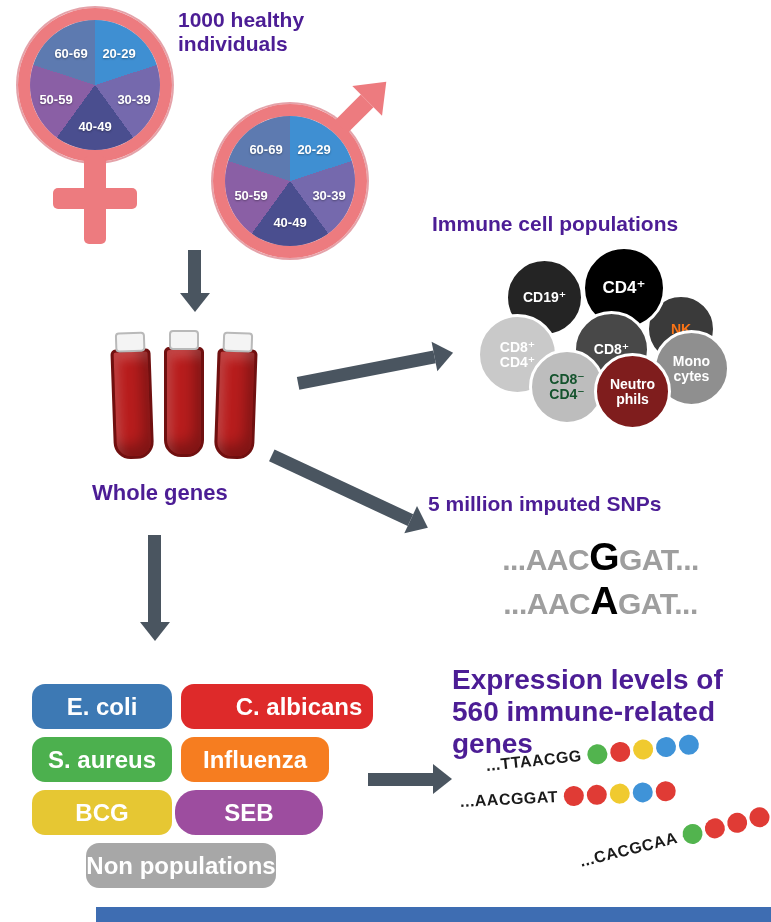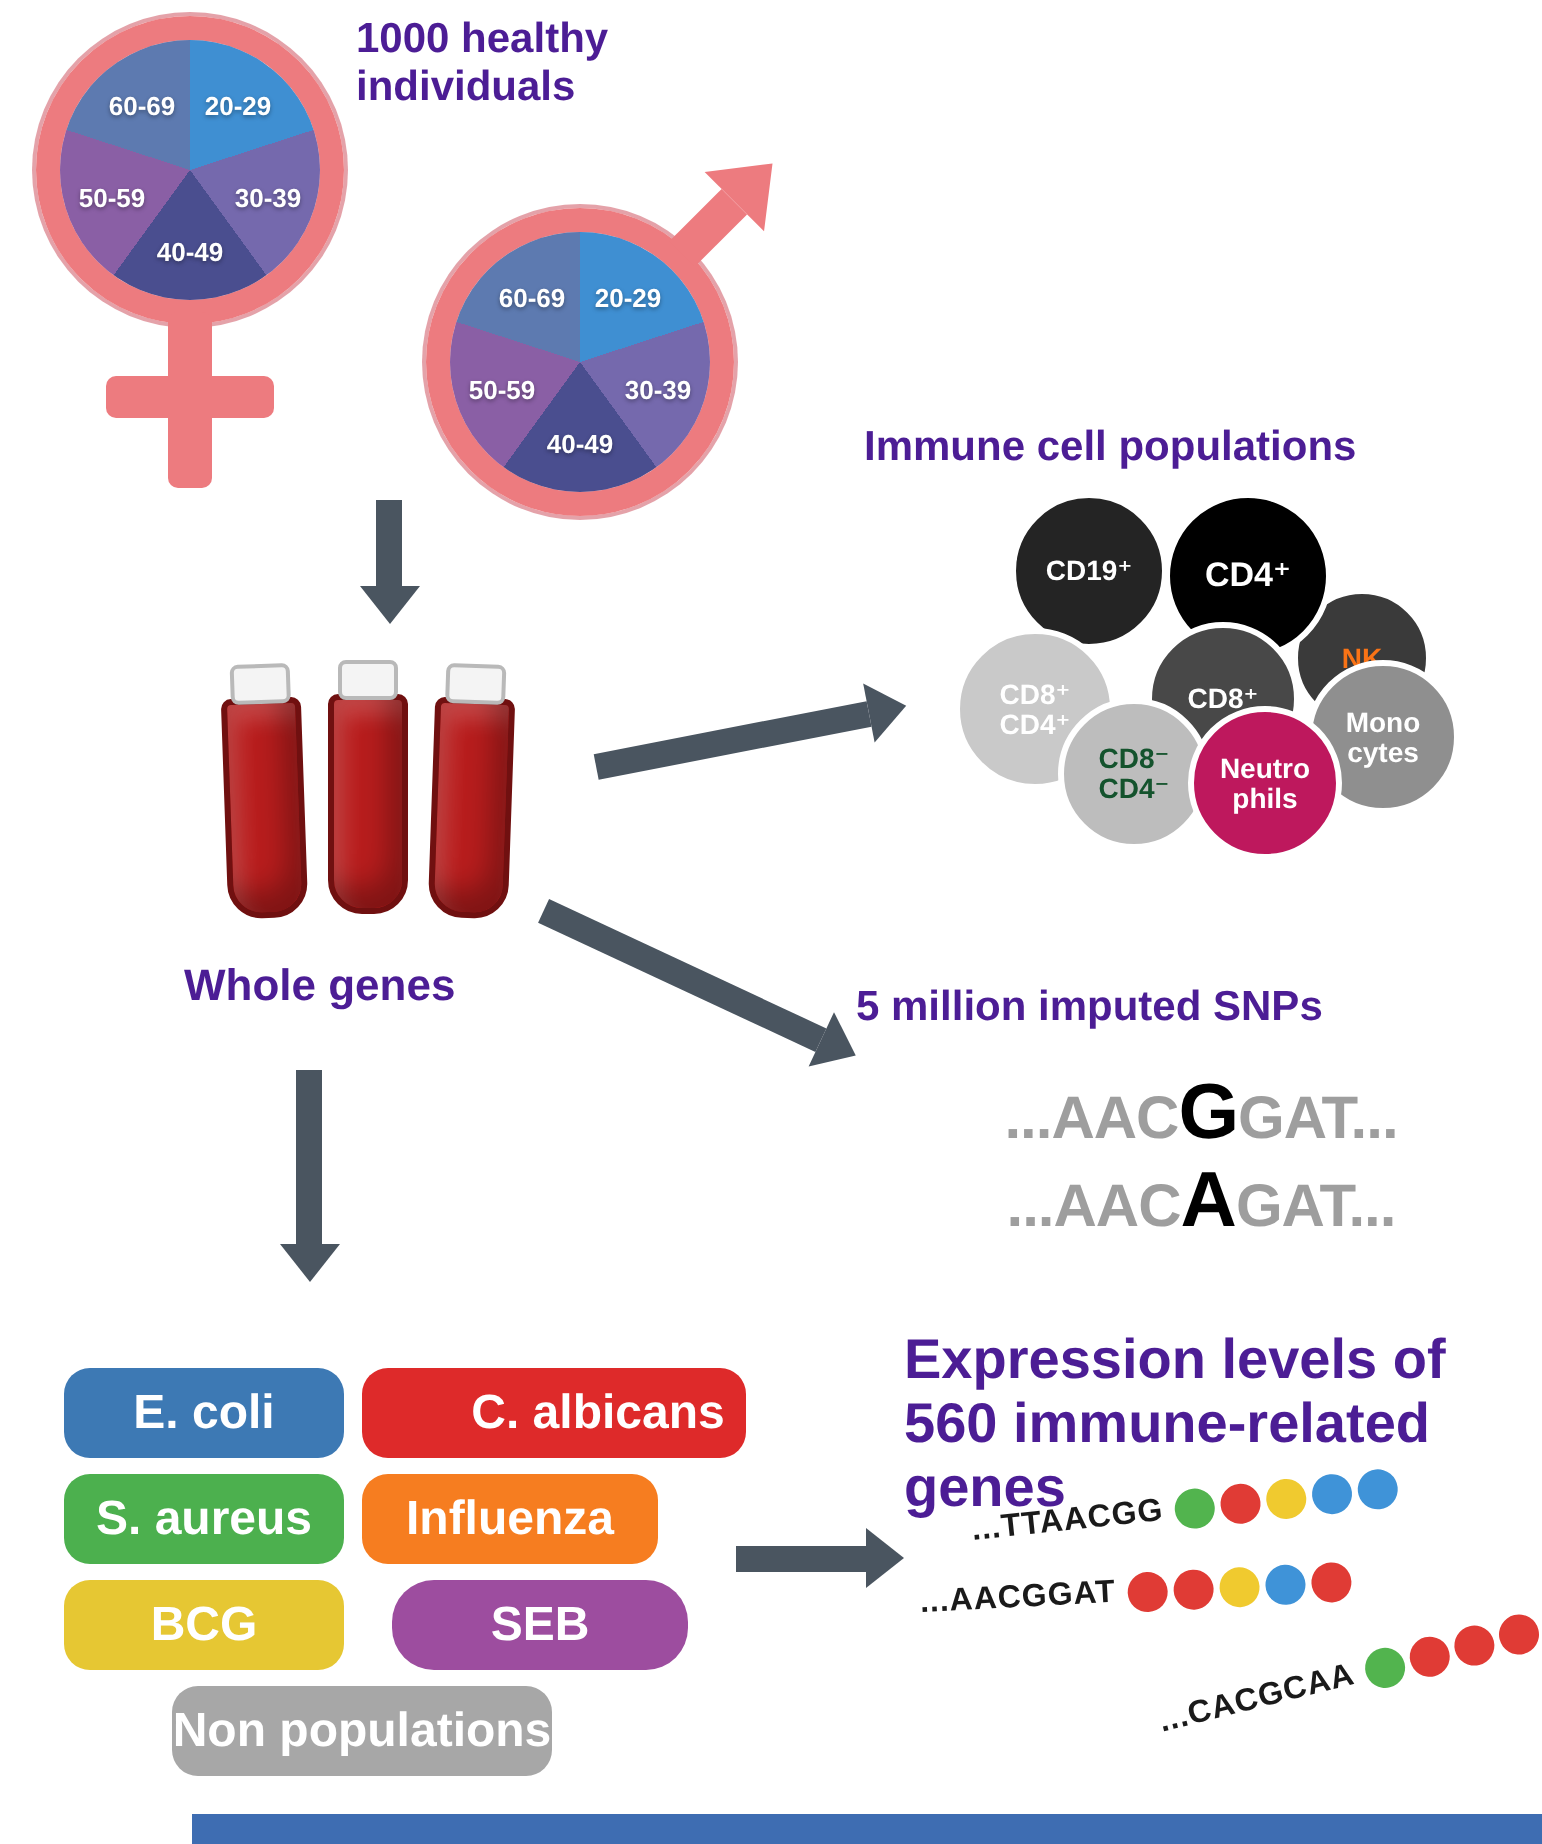--- a/index.html
+++ b/index.html
@@ -123,21 +123,21 @@
   </div>
   <div class="h" style="left:92px;top:480px;width:180px;font-size:22px;">Whole genes</div>
 
   <div class="arrow" style="left:298px;top:368px;width:158px;transform:rotate(-11deg);">
     <div class="sh"></div>
     <div class="hd"></div>
   </div>
 
   <div class="h" style="left:432px;top:212px;width:340px;font-size:21px;">Immune cell populations</div>
 
-  <div class="cell" style="left: 505px; top: 246px; width: 73px; height: 73px; background-color: rgb(36, 36, 36); color: rgb(255, 255, 255);">
+  <div class="cell" style="left: 505px; top: 258px; width: 73px; height: 73px; background-color: rgb(36, 36, 36); color: rgb(255, 255, 255);">
     <span>CD19⁺</span>
   </div>
   <div class="cell" style="left: 646px; top: 294px; width: 64px; height: 64px; background-color: rgb(58, 58, 58); color: #f97316;">
     <span>NK</span>
   </div>
   <div class="cell big" style="left: 582px; top: 246px; width: 78px; height: 78px; background-color: rgb(0, 0, 0); color: rgb(255, 255, 255);">
     <span>CD4⁺</span>
   </div>
   <div class="cell" style="left: 477px; top: 314px; width: 75px; height: 75px; background-color: rgb(201, 201, 201); color: rgb(255, 255, 255);">
     <span>CD8⁺
@@ -147,21 +147,21 @@
     <span>CD8⁺</span>
   </div>
   <div class="cell" style="left: 653px; top: 330px; width: 71px; height: 71px; background-color: rgb(143, 143, 143); color: rgb(255, 255, 255);">
     <span>Mono
 cytes</span>
   </div>
   <div class="cell" style="left: 529px; top: 349px; width: 70px; height: 70px; background-color: rgb(189, 189, 189); color: #14532d;">
     <span>CD8⁻
 CD4⁻</span>
   </div>
-  <div class="cell" style="left: 594px; top: 353px; width: 71px; height: 71px; background-color: #be185d; color: rgb(255, 255, 255);">
+  <div class="cell" style="left: 594px; top: 353px; width: 71px; height: 71px; background-color: #7f1d1d; color: rgb(255, 255, 255);">
     <span>Neutro
 phils</span>
   </div>
 
   <div class="arrow" style="left:272px;top:440px;width:172px;transform:rotate(25deg);">
     <div class="sh"></div>
     <div class="hd"></div>
   </div>
 
   <div class="h" style="left:428px;top:492px;width:345px;font-size:21px;">5 million imputed SNPs</div>
@@ -185,21 +185,21 @@
   </div>
   <div class="pill" style="left: 32px; top: 737px; width: 140px; background-color: rgb(76, 176, 78);">
     <span>S. aureus</span>
   </div>
   <div class="pill" style="left: 181px; top: 737px; width: 148px; background-color: rgb(246, 125, 32);">
     <span>Influenza</span>
   </div>
   <div class="pill" style="left: 32px; top: 790px; width: 140px; background-color: rgb(230, 199, 51);">
     <span>BCG</span>
   </div>
-  <div class="pill" style="left: 196px; top: 790px; width: 148px; background-color: rgb(157, 77, 159); border-radius: 21px;">
+  <div class="pill" style="left: 175px; top: 790px; width: 148px; background-color: rgb(157, 77, 159); border-radius: 21px;">
     <span>SEB</span>
   </div>
   <div class="pill" style="left: 86px; top: 843px; width: 190px; background-color: rgb(167, 167, 167);">
     <span>Non populations</span>
   </div>
 
   <div class="arrow" style="left:368px;top:764px;width:84px;">
     <div class="sh"></div>
     <div class="hd"></div>
   </div>

